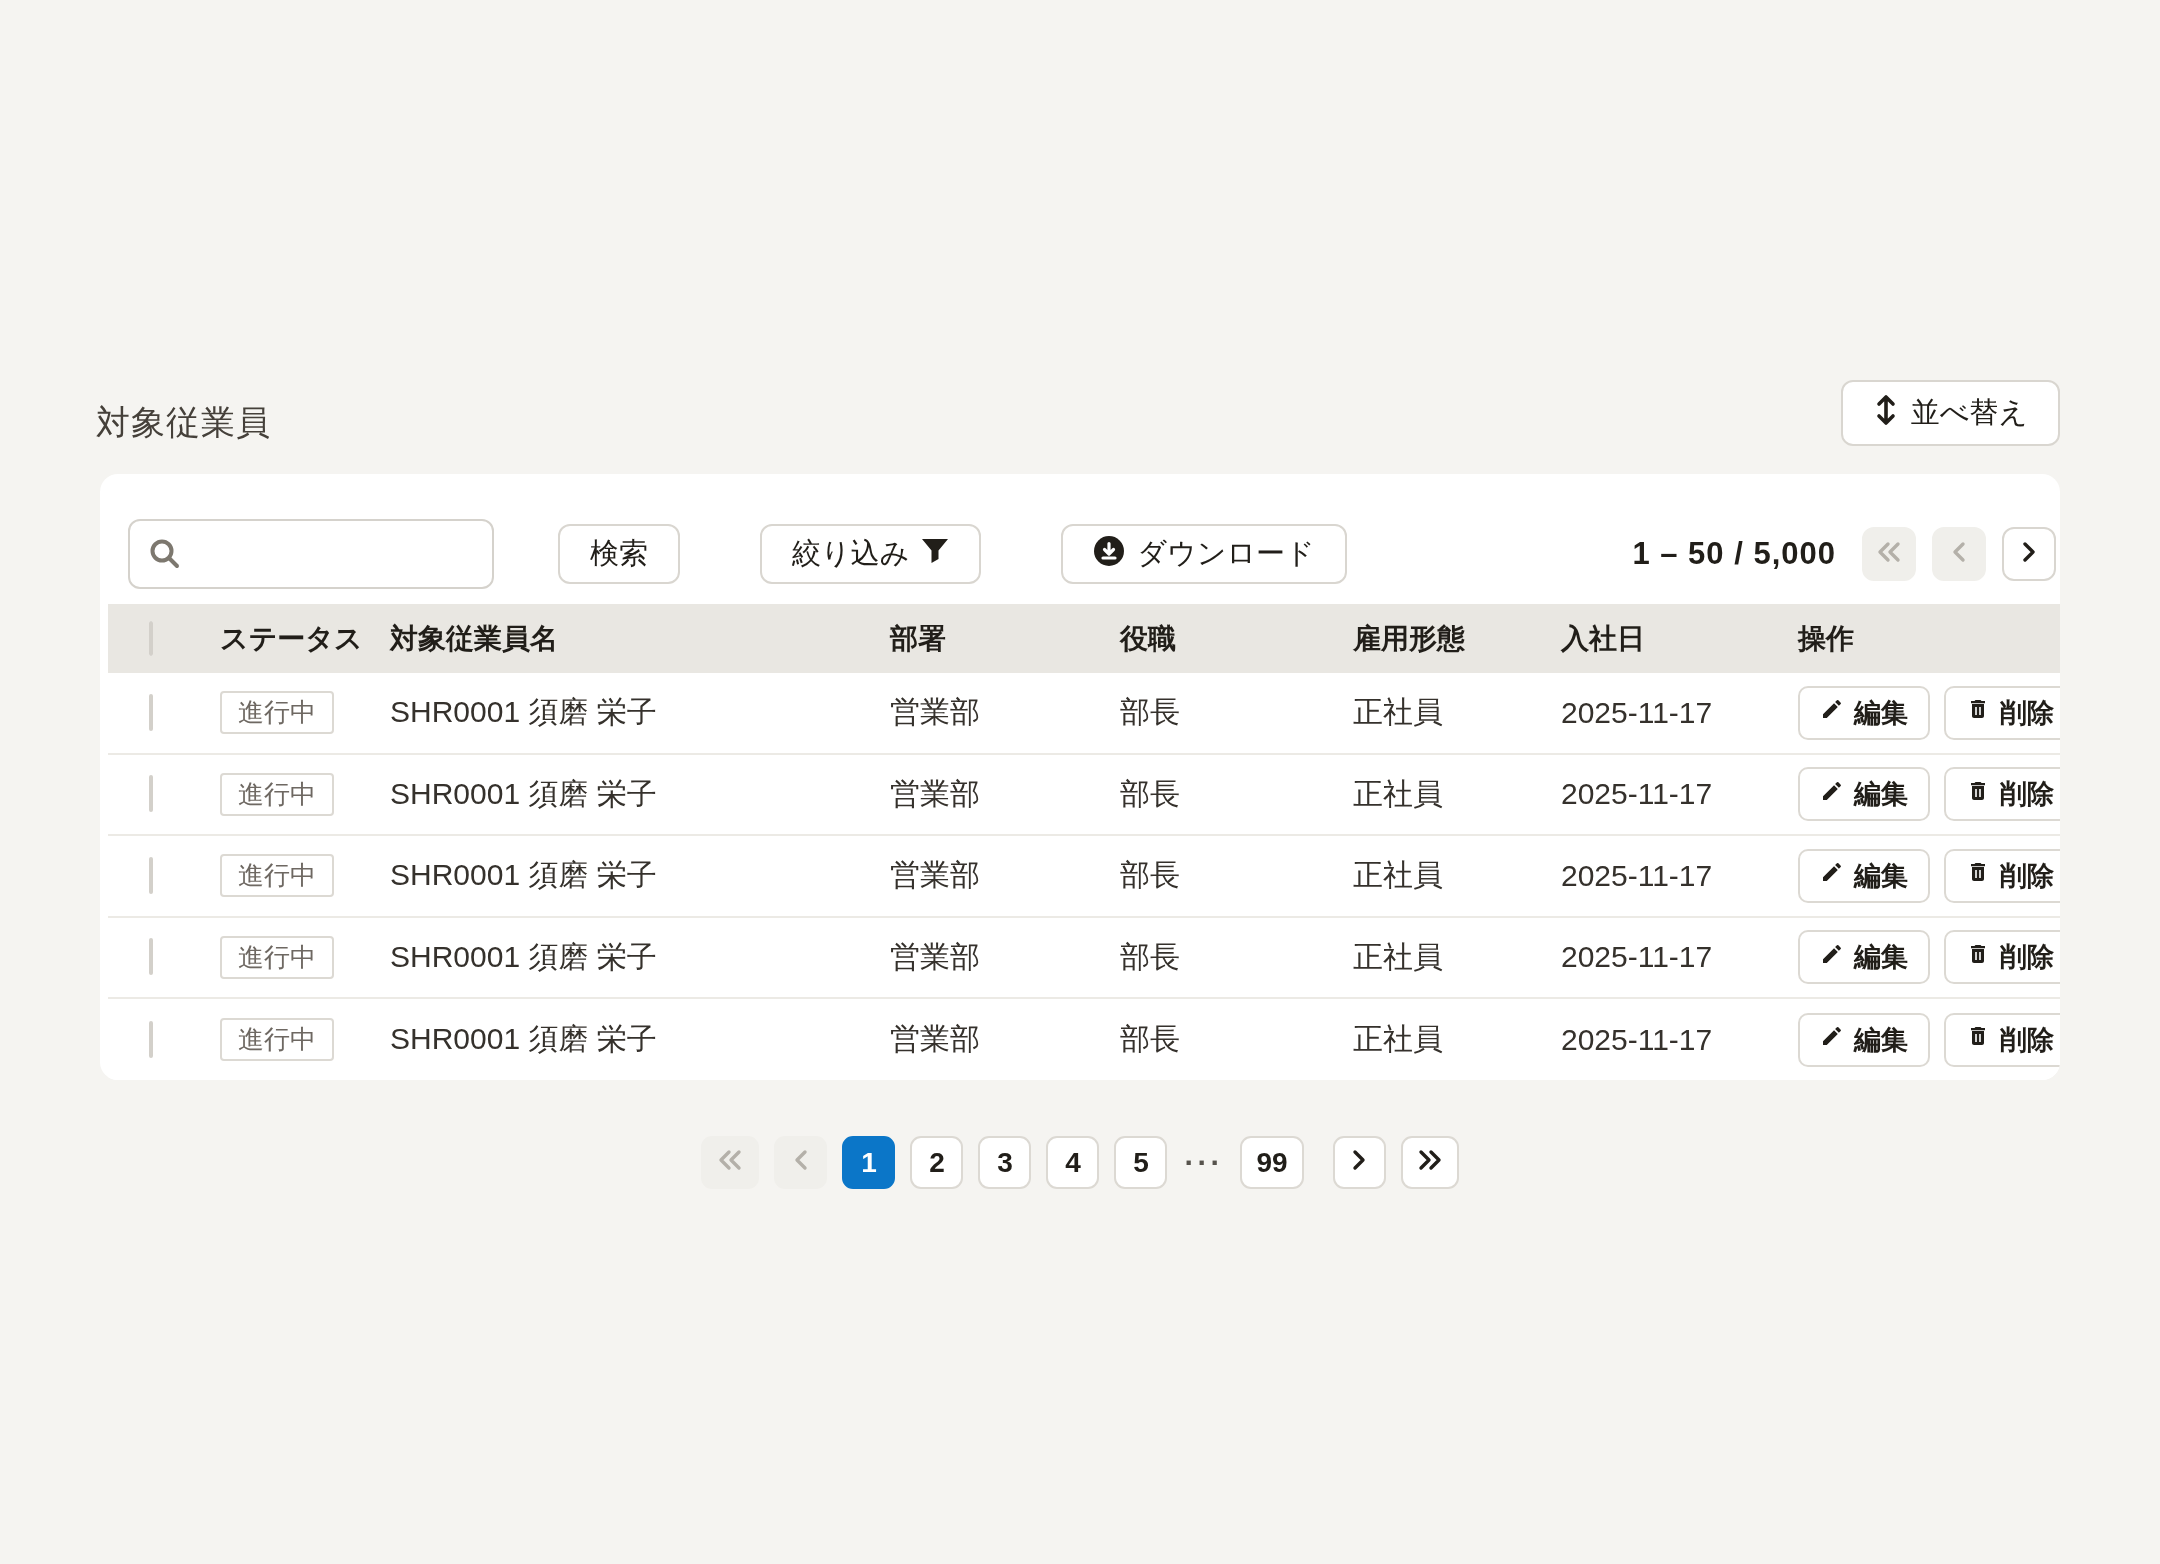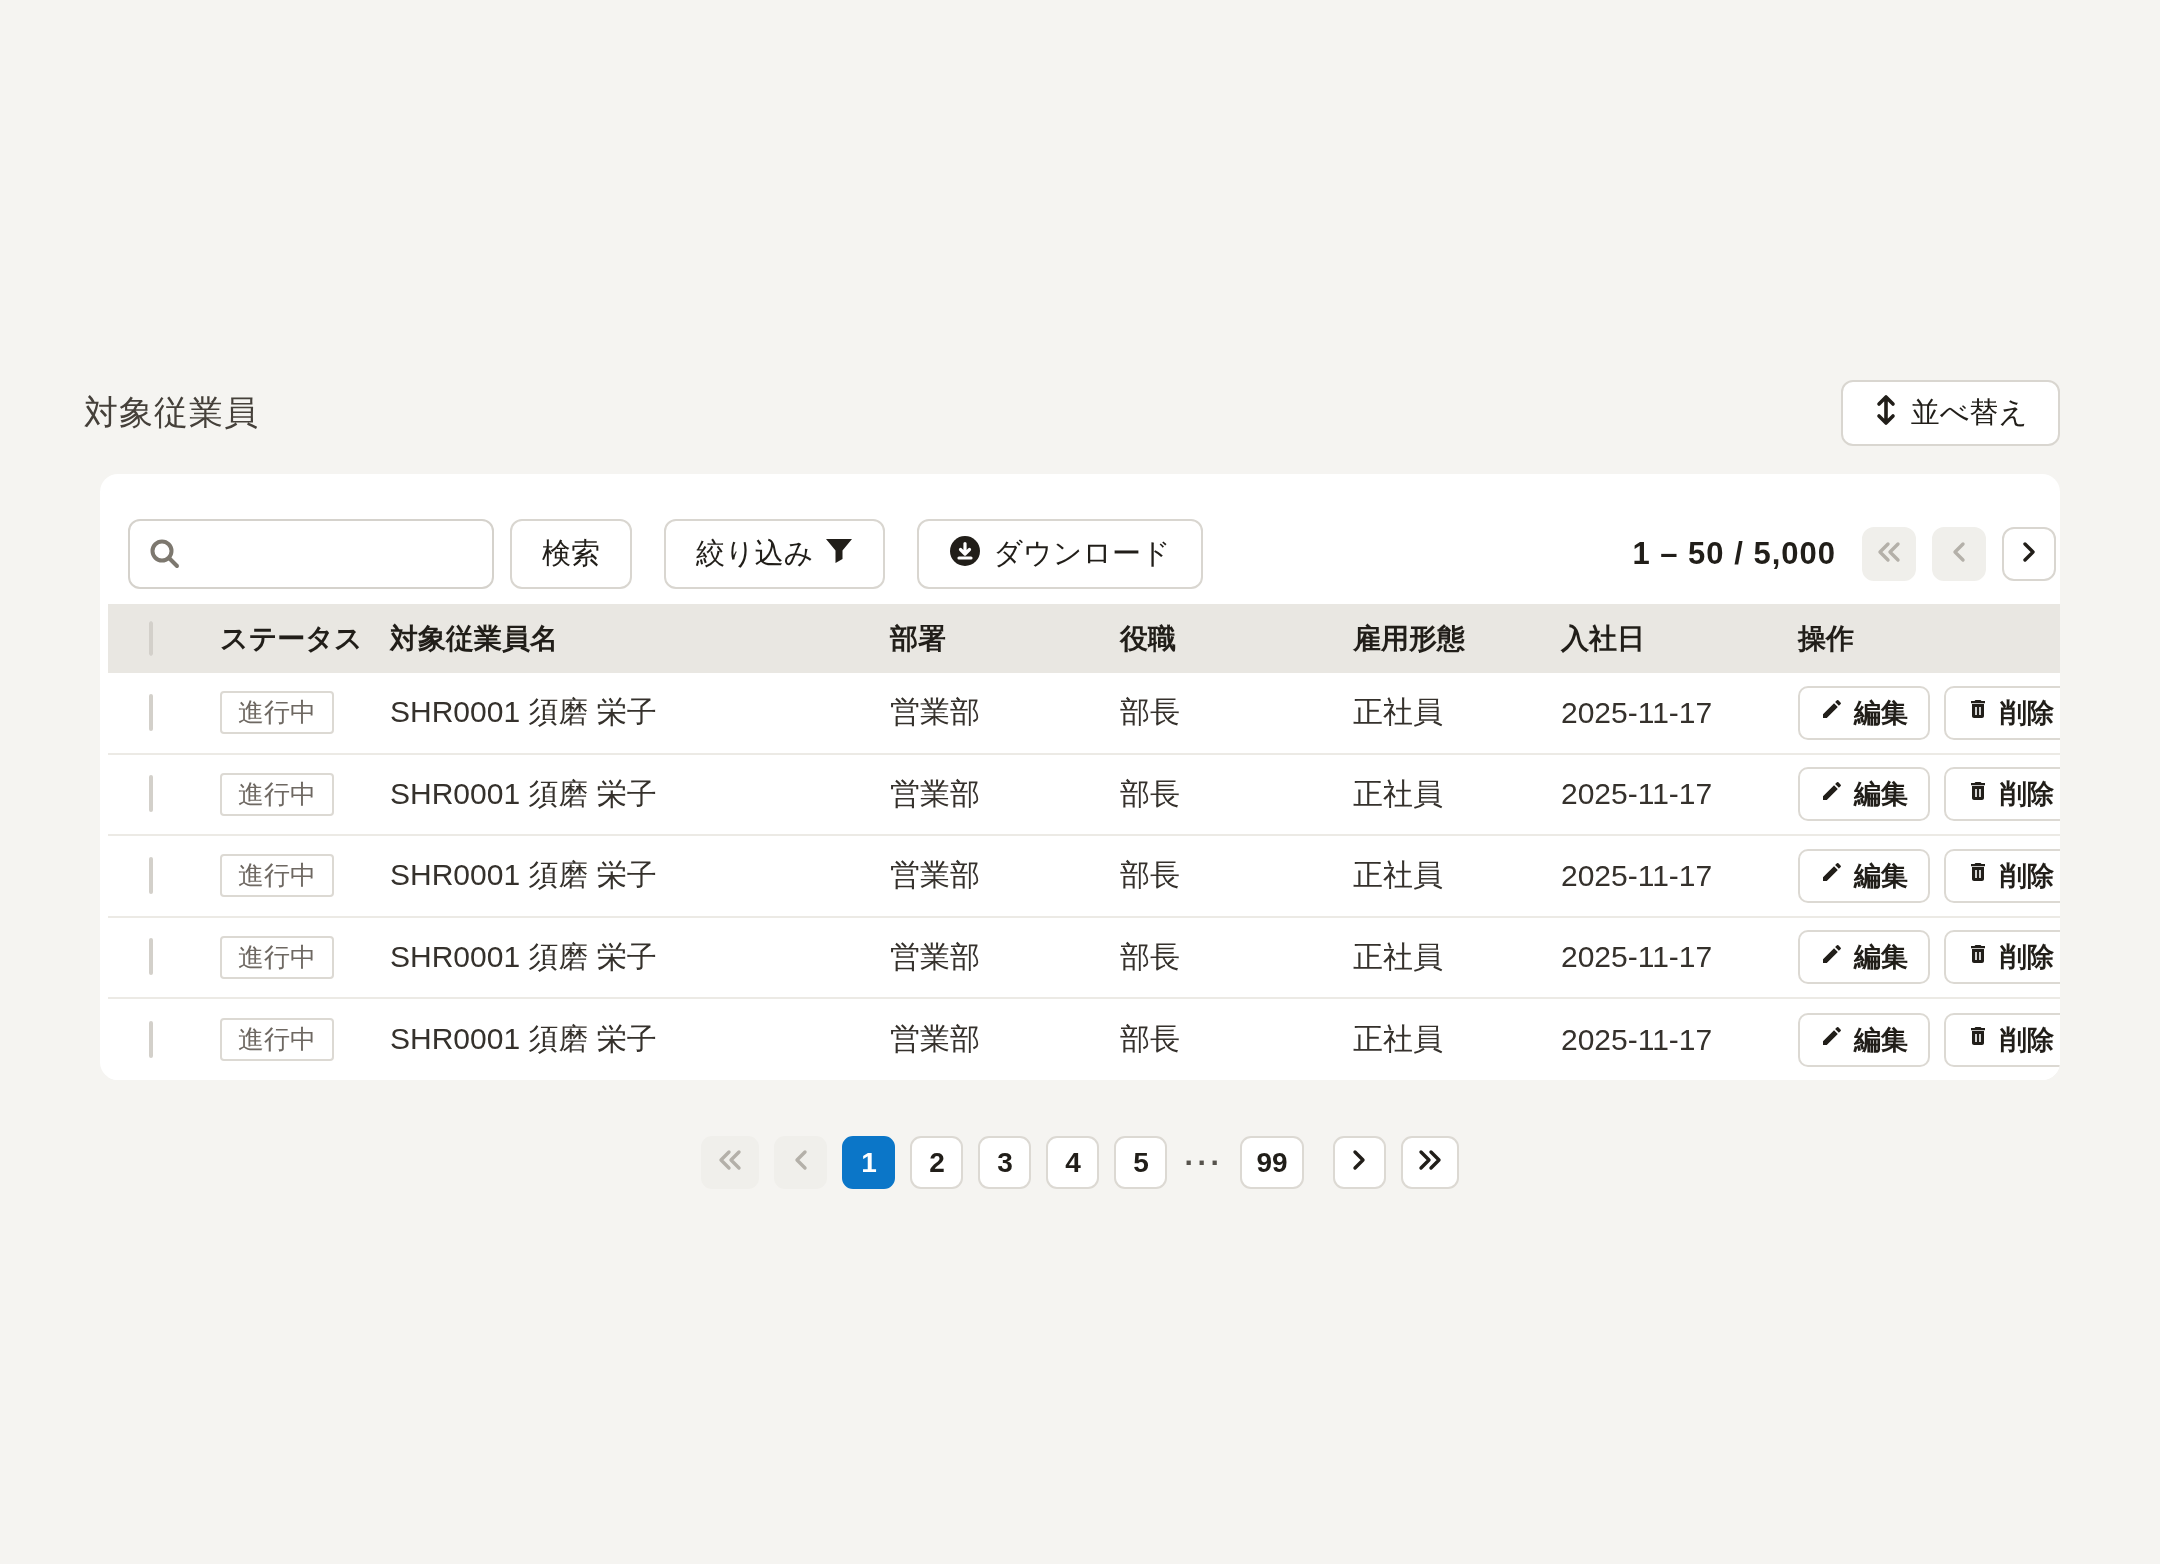--- a/index.html
+++ b/index.html
@@ -6,22 +6,22 @@
   html,body { width:2160px; height:1564px; }
   body {
     background:#f5f4f1;
     font-family:"Liberation Sans","DejaVu Sans",sans-serif;
     color:#211e19;
     position:relative;
     overflow:hidden;
   }
   
   .page-header {
-    position:absolute; left:84px; right:100px; top:380px;
-    display:flex; align-items:center;
+    position:absolute; left:96px; right:100px; top:380px;
+    display:flex; align-items:flex-end;
   }
   .page-title { font-size:34px; font-weight:400; color:#45403a; letter-spacing:1px; }
   .header-actions { margin-left:auto; display:flex; gap:16px; }
   .btn {
     display:inline-flex; align-items:center; justify-content:center; gap:12px;
     background:#ffffff; border:2px solid #d9d6d0; border-radius:12px;
     height:66px; padding:0 30px;
     font-size:29px; font-weight:400; color:#211e19;
     cursor:pointer; white-space:nowrap;
   }
@@ -44,21 +44,21 @@
     width:100%; height:100%;
     border:2px solid #d5d2cc; border-radius:12px; background:#fff;
     font-size:29px; color:#211e19;
     padding:0 20px 0 66px; outline:none;
     font-family:inherit;
   }
   .search-box .search-icon {
     position:absolute; left:20px; top:50%; transform:translateY(-50%);
     width:34px; height:34px; pointer-events:none;
   }
-  .toolbar-btn { height:70px; border-radius:12px; }
+  .toolbar-btn { height:60px; border-radius:12px;margin-left:48px; }
   .sep16 { width:16px; flex:0 0 auto; }
   .sep32 { width:32px; flex:0 0 auto; }
   .toolbar-right {
     margin-left:auto; display:flex; align-items:center; gap:16px;
   }
   .result-range { font-size:31px; font-weight:700; letter-spacing:1px; margin-right:10px; white-space:nowrap; }
   .pager-btn {
     width:54px; height:54px; border-radius:12px;
     display:inline-flex; align-items:center; justify-content:center;
     background:#ffffff; border:2px solid #d9d6d0; cursor:pointer;

